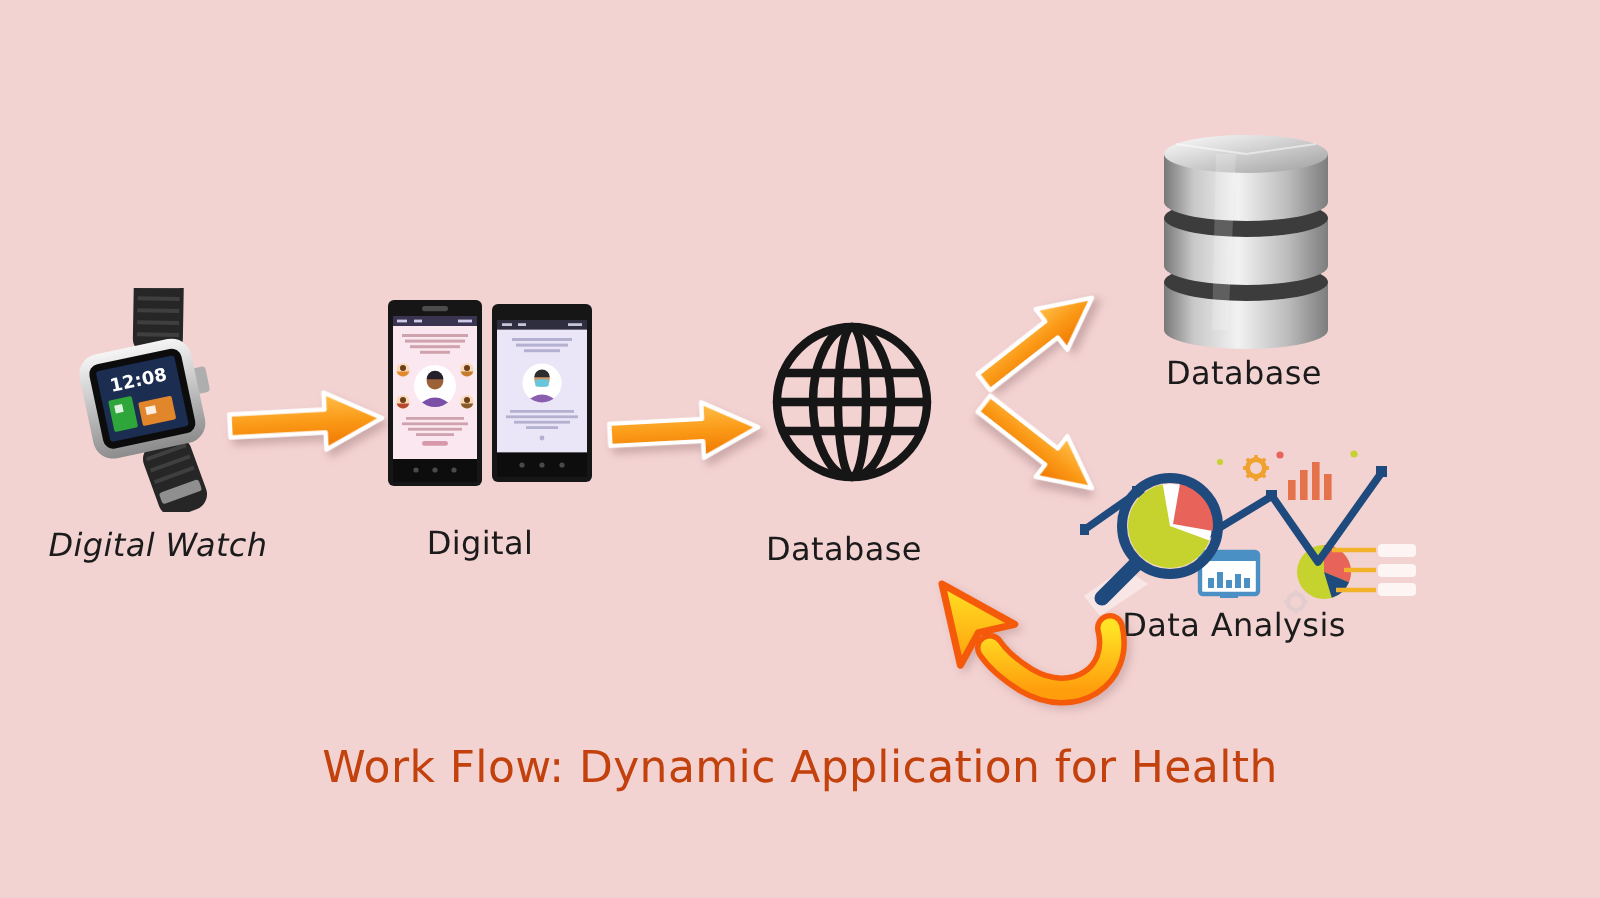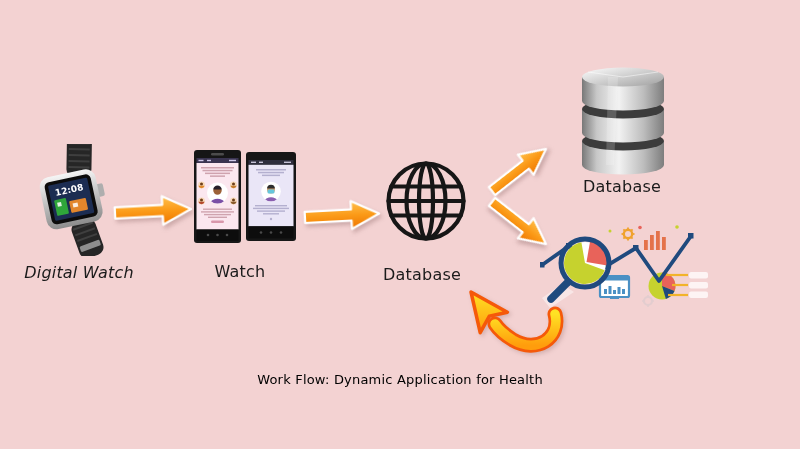--- a/index.html
+++ b/index.html
@@ -8,21 +8,21 @@
     background:#f3d2d2;
     font-family:"DejaVu Sans","Liberation Sans",sans-serif;
   }
   .abs{position:absolute;}
   .node-label{
     position:absolute; transform:translateX(-50%);
     font-size:16px; color:#1b1b1b; white-space:nowrap; letter-spacing:.2px;
   }
   .diagram-title{
     position:absolute; left:400px; top:372px; transform:translateX(-50%);
-    font-size:13px; color:#000000; white-space:nowrap; letter-spacing:.2px;
+    font-size:22px; color:#c2410c; white-space:nowrap; letter-spacing:.2px;
   }
   .arrow{position:absolute; filter:drop-shadow(2px 3px 2px rgba(140,100,100,.38));}
   .curved{position:absolute; filter:drop-shadow(2px 2px 2px rgba(140,100,100,.30));}
   svg{display:block;}
 </style>
 </head>
 <body>
 
 <div class="canvas">
 
@@ -179,21 +179,21 @@
       <path d="M74.1,40.6 A3.9,3.9 0 0 1 81.9,40.6 Z" fill="#2d2d2d"></path>
       <rect x="74.6" y="41.6" width="6.8" height="3.8" rx="1.2" fill="#66c6dc"></rect>
       <rect x="55.5" y="78.3" width="45" height="12" fill="#0d0d0d"></rect>
       <g fill="#4a4a4a">
         <circle cx="68" cy="84.5" r="1.3"></circle>
           <circle cx="78" cy="84.5" r="1.3"></circle>
           <circle cx="88" cy="84.5" r="1.3"></circle>
       </g>
     </svg>
   </div>
-  <div class="node-label" style="left:240px; top:262px;">Watch</div>
+  <div class="node-label" style="left:240px; top:262px;">Digital</div>
 
   <div class="arrow" style="left:303px; top:193px; transform:rotate(-3deg);">
     <svg width="78" height="45" viewBox="0 0 84 46">
       <polygon points="2,17 52,17 52,8 82,23 52,38 52,29 2,29" fill="url(#arrowGrad)" stroke="#ffffff" stroke-width="2.4" stroke-linejoin="round"></polygon>
     </svg>
   </div>
 
   <div class="abs" style="left:383px; top:158px;">
     <svg width="86" height="86" viewBox="0 0 86 86">
       <g fill="none" stroke="#161616" stroke-width="4.2" stroke-linecap="round">
@@ -313,20 +313,21 @@
       <circle cx="137" cy="3" r="1.8" fill="#c6d22e"></circle>
       <circle cx="70" cy="7" r="1.5" fill="#c6d22e"></circle>
 
       <circle cx="45" cy="39" r="21" fill="#ffffff"></circle>
       <path d="M45,39 L64.7,46.2 A21,21 0 1 1 41.4,18.3 Z" fill="#c6d22e"></path>
       <path d="M46.5,38 L50.1,17.3 A21,21 0 0 1 67.2,41.6 Z" fill="#e8635a"></path>
       <circle cx="45" cy="39" r="24" fill="none" stroke="#1f4a7e" stroke-width="5"></circle>
       <line x1="27.5" y1="58.5" x2="11" y2="75" stroke="#1f4a7e" stroke-width="7.5" stroke-linecap="round"></line>
     </svg>
   </div>
+  <div class="node-label" style="left:617px; top:303px;">Data Analysis</div>
 
   <div class="curved" style="left:455px; top:278px;">
     <svg width="115" height="85" viewBox="0 0 115 85">
       <path d="M100,36 C106,60 82,76 58,62 C50,57 44,52 40,46" fill="none" stroke="#f5590a" stroke-width="15" stroke-linecap="round"></path>
       <path d="M100,36 C106,60 82,76 58,62 C50,57 44,52 40,46" fill="none" stroke="url(#curveGrad)" stroke-width="9.5" stroke-linecap="round"></path>
       <polygon points="16,14 52.4,34.2 34.2,38.3 25.2,54.6" fill="url(#curveGrad)" stroke="#f5590a" stroke-width="3.5" stroke-linejoin="round"></polygon>
     </svg>
   </div>
 
   <div class="diagram-title">Work Flow: Dynamic Application for Health</div>

